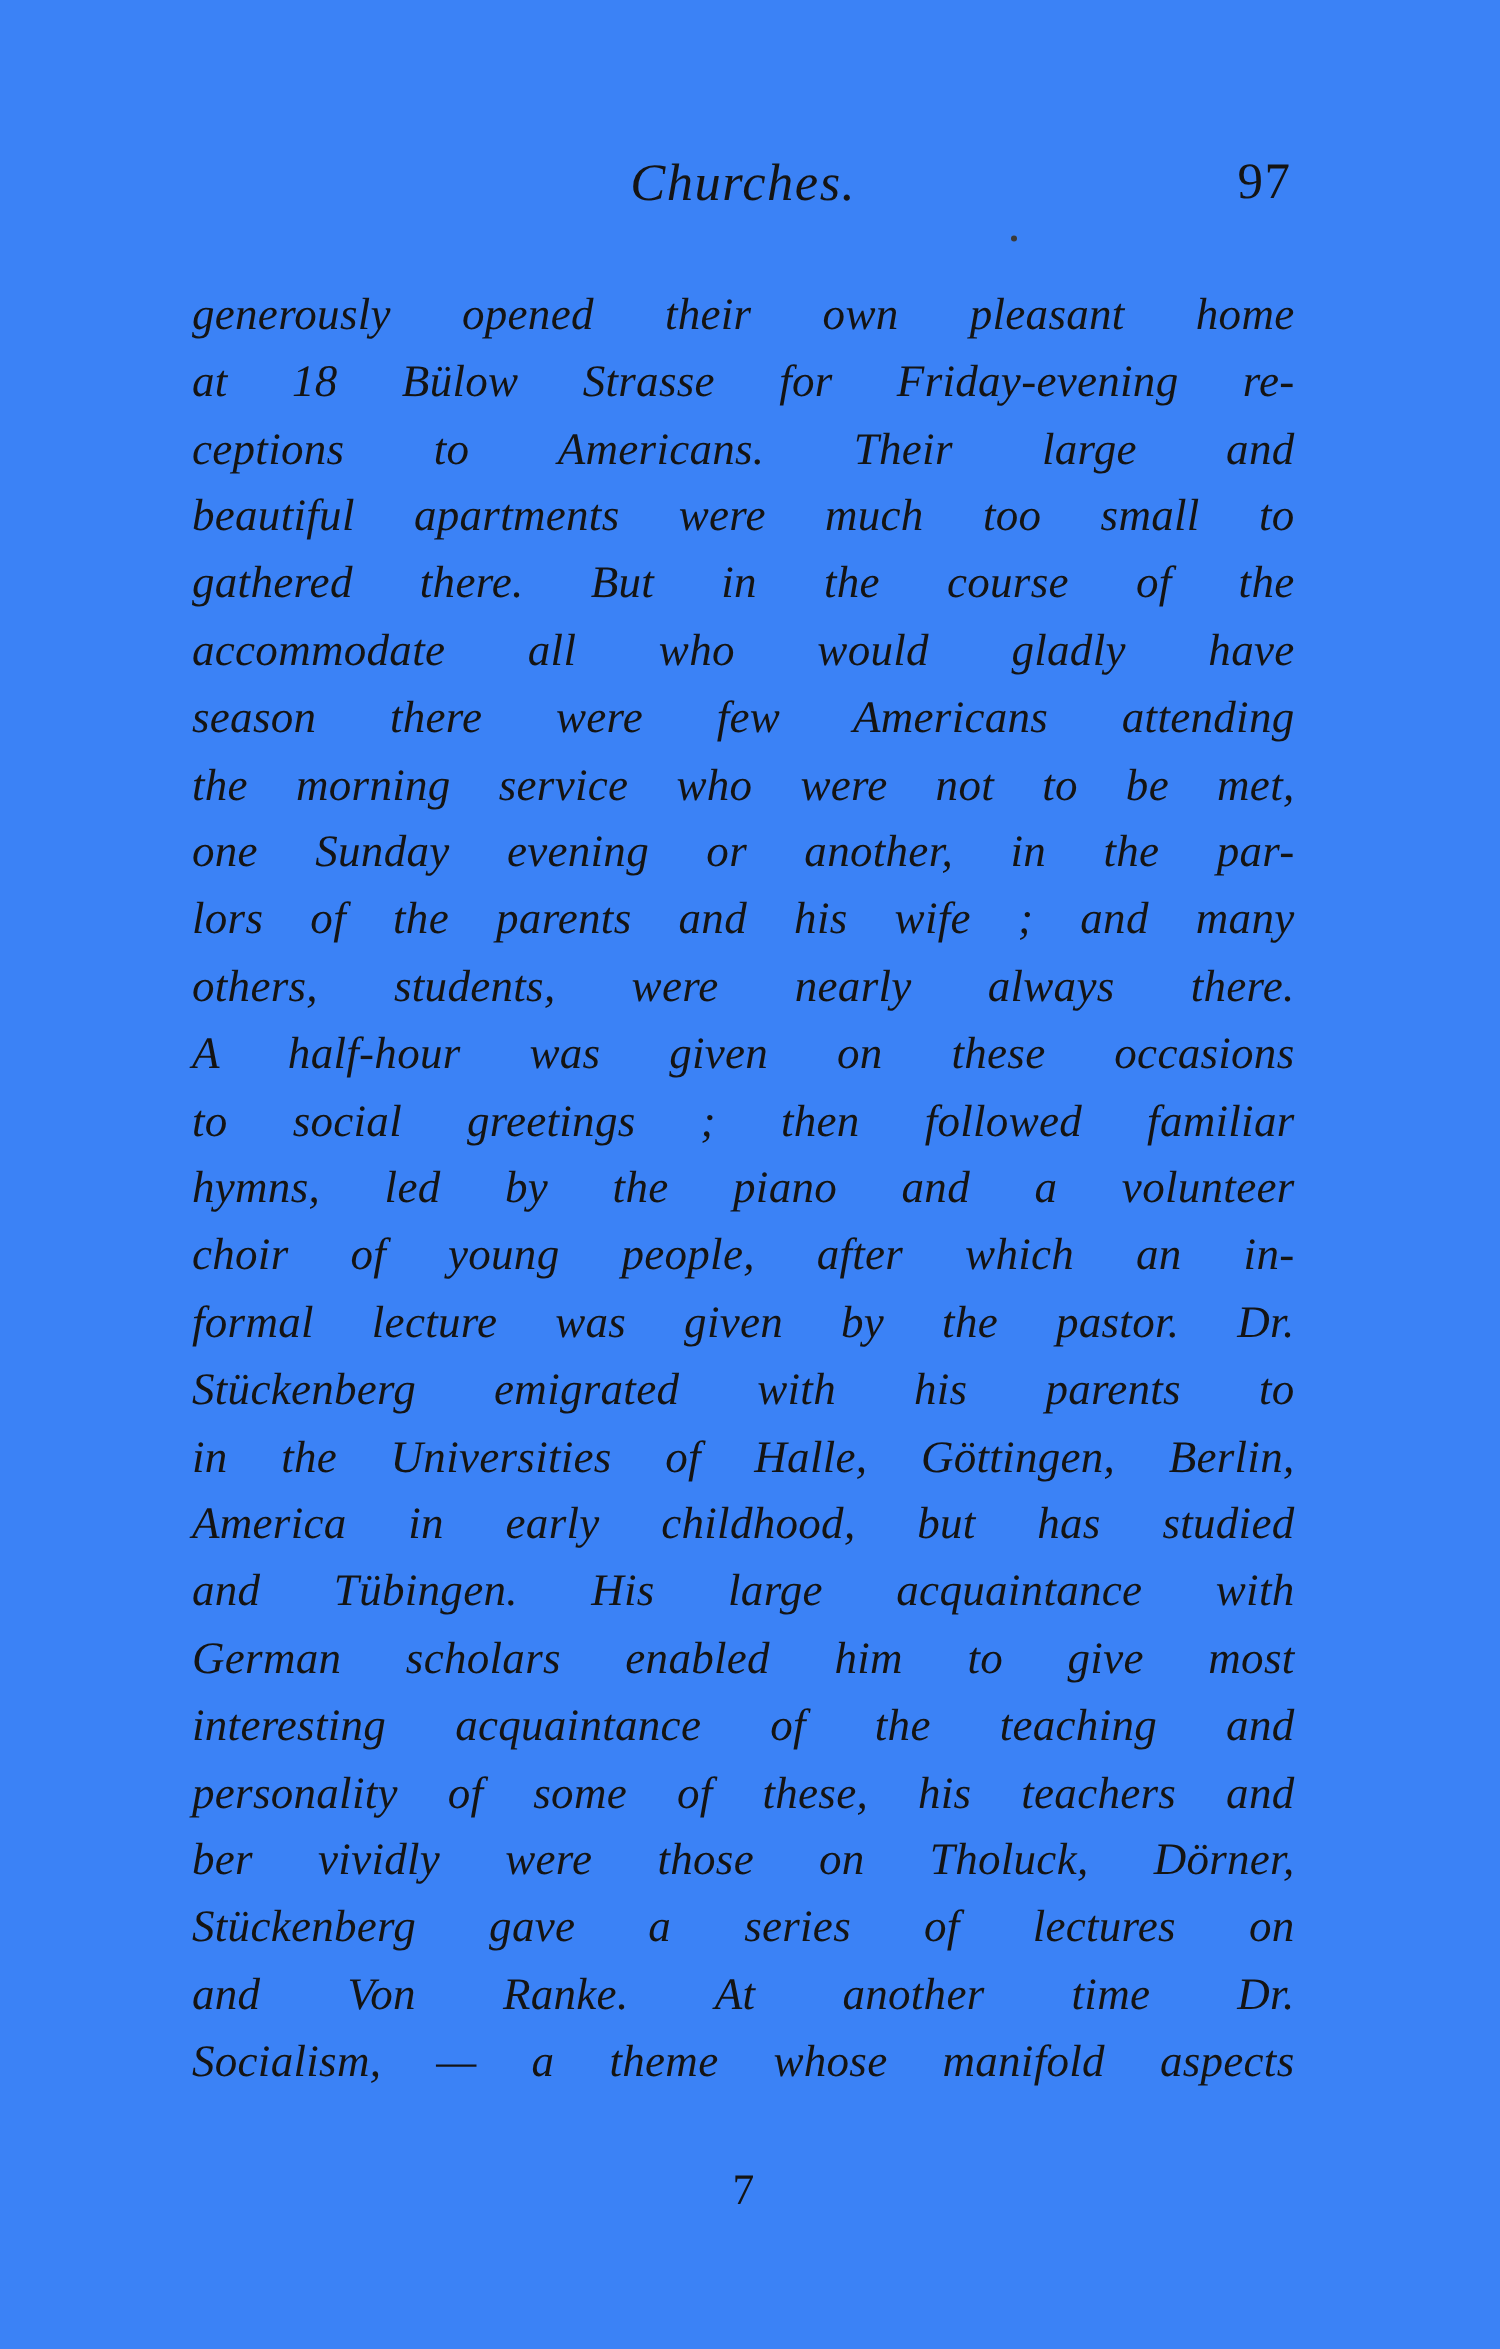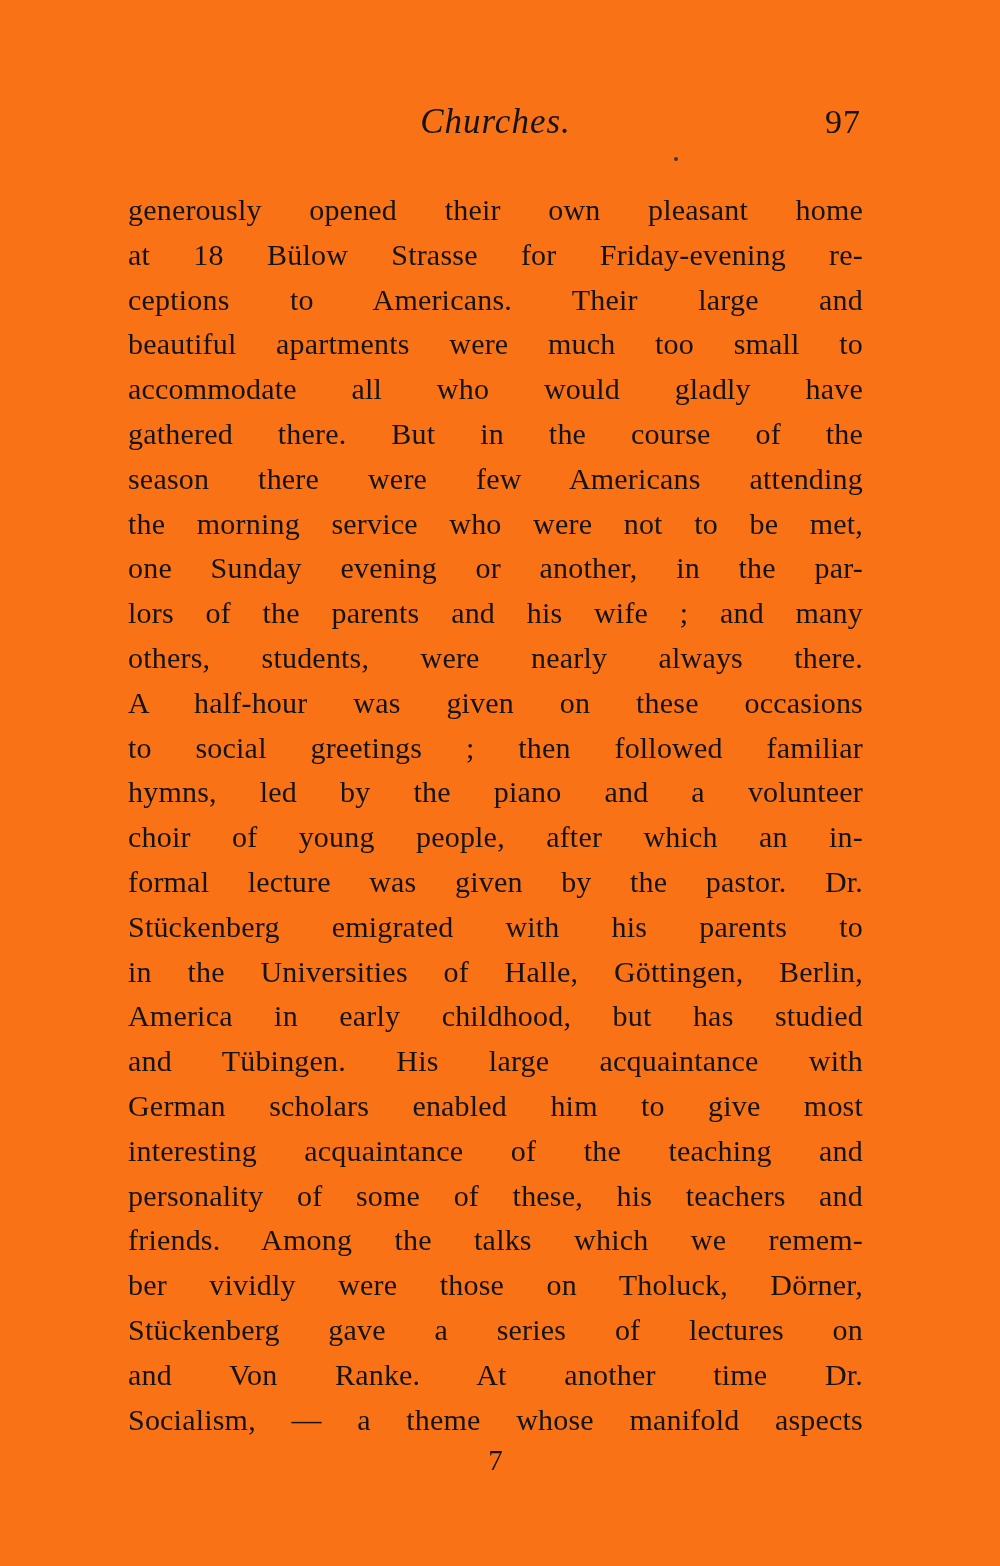--- a/index.html
+++ b/index.html
@@ -48,72 +48,72 @@
     border-radius: 50%;
   }
   .body-text {
     position: absolute;
     left: 128px;
     top: 188px;
     width: 735px;
     font-size: 30px;
     line-height: 44.8px;
     letter-spacing: 0.2px;
+    font-style: italic;
   }
   .text-line {
     text-align: justify;
     text-align-last: justify;
     height: 44.8px;
     overflow: visible;
   }
   .footer {
     position: absolute;
     left: 128px;
     top: 1444px;
     width: 735px;
     text-align: center;
     font-size: 29px;
   }
 </style>
 </head>
 <body>
 
-<div class="page" style="color: rgb(20, 20, 20); background: #f97316;">
+<div class="page" style="color: rgb(20, 20, 20); background: #3b82f6;">
   <div class="header">
     <span class="running-title">Churches.</span>
     <span class="page-number">97</span>
   </div>
 
   <div class="artifact-dot"></div>
 
   <div class="body-text">
       <div class="text-line">generously opened their own pleasant home</div>
       <div class="text-line">at 18 Bülow Strasse for Friday-evening re-</div>
       <div class="text-line">ceptions to Americans. Their large and</div>
       <div class="text-line">beautiful apartments were much too small to</div>
+      <div class="text-line">gathered there. But in the course of the</div>
       <div class="text-line">accommodate all who would gladly have</div>
-      <div class="text-line">gathered there. But in the course of the</div>
       <div class="text-line">season there were few Americans attending</div>
       <div class="text-line">the morning service who were not to be met,</div>
       <div class="text-line">one Sunday evening or another, in the par-</div>
       <div class="text-line">lors of the parents and his wife ; and many</div>
       <div class="text-line">others, students, were nearly always there.</div>
       <div class="text-line">A half-hour was given on these occasions</div>
       <div class="text-line">to social greetings ; then followed familiar</div>
       <div class="text-line">hymns, led by the piano and a volunteer</div>
       <div class="text-line">choir of young people, after which an in-</div>
       <div class="text-line">formal lecture was given by the pastor. Dr.</div>
       <div class="text-line">Stückenberg emigrated with his parents to</div>
       <div class="text-line">in the Universities of Halle, Göttingen, Berlin,</div>
       <div class="text-line">America in early childhood, but has studied</div>
       <div class="text-line">and Tübingen. His large acquaintance with</div>
       <div class="text-line">German scholars enabled him to give most</div>
       <div class="text-line">interesting acquaintance of the teaching and</div>
       <div class="text-line">personality of some of these, his teachers and</div>
-      <div class="text-line">friends. Among the talks which we remem-</div>
       <div class="text-line">ber vividly were those on Tholuck, Dörner,</div>
       <div class="text-line">Stückenberg gave a series of lectures on</div>
       <div class="text-line">and Von Ranke. At another time Dr.</div>
       <div class="text-line">Socialism, — a theme whose manifold aspects</div>
     </div>
 
   <div class="footer">
     <span>7</span>
   </div>
 </div>

